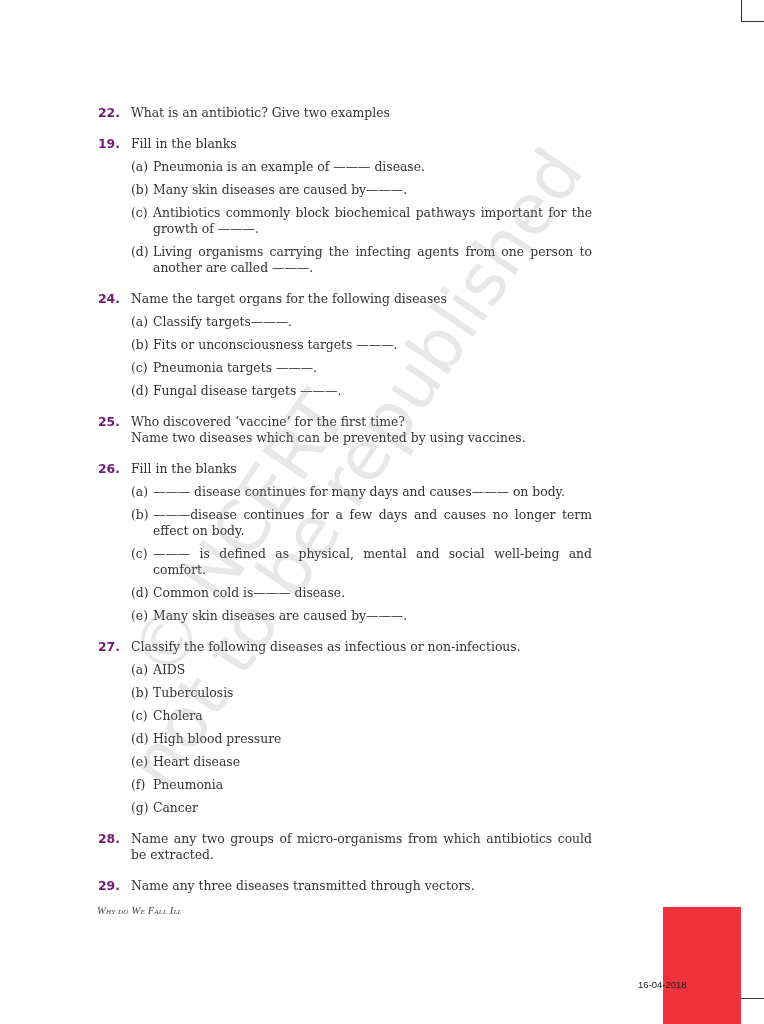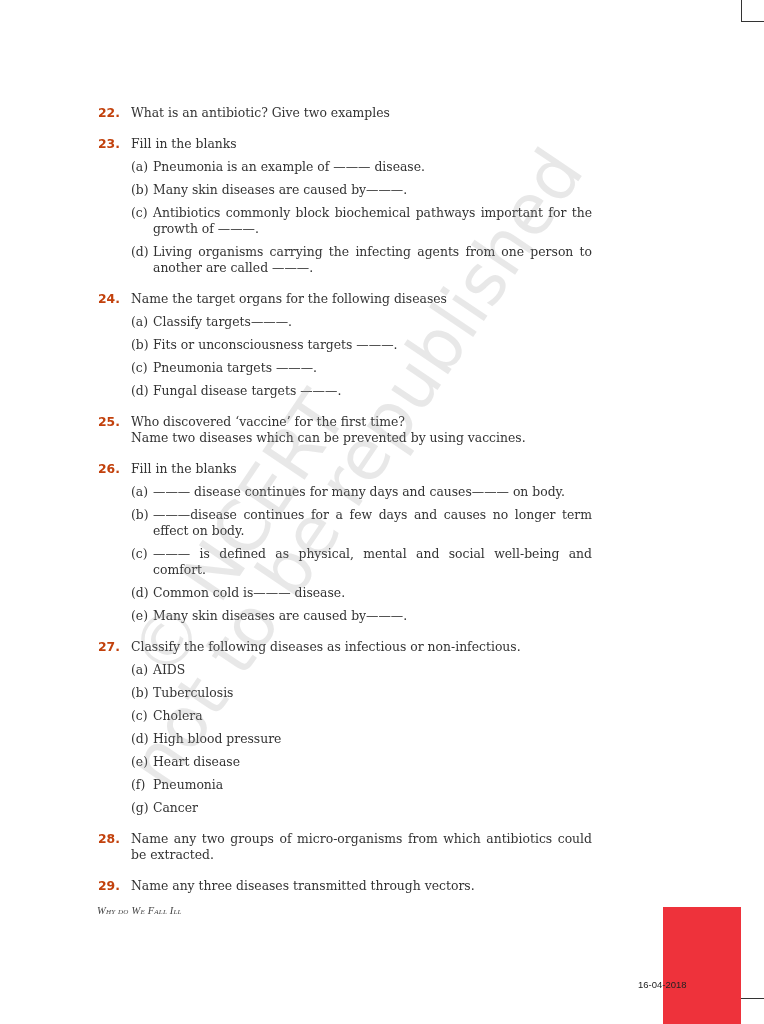--- a/index.html
+++ b/index.html
@@ -8,21 +8,21 @@
     background:#ffffff; color:#333333;
     font-family:"DejaVu Serif", "Liberation Serif", serif;
   }
   .page { position:absolute; left:0; top:0; width:764px; height:1024px; }
   .crop-v { position:absolute; left:741px; top:0; width:1px; height:22px; background:#333; }
   .crop-h { position:absolute; left:741px; top:21px; width:23px; height:1px; background:#333; }
   .crop-h2 { position:absolute; left:741px; top:998px; width:23px; height:1px; background:#333; }
 
   .questions { position:absolute; left:98px; top:105px; width:494px; font-size:12.4px; line-height:16px; }
   .q { position:relative; padding-left:33px; }
-  .q-num { position:absolute; left:0; top:0; font-family:"DejaVu Sans", "Liberation Sans", sans-serif; font-weight:bold; font-size:12.4px; color:#c2410c; }
+  .q-num { position:absolute; left:0; top:0; font-family:"DejaVu Sans", "Liberation Sans", sans-serif; font-weight:bold; font-size:12.4px; color:#701a75; }
   .q-text { display:block; text-align:justify; }
   .q-line2 { display:block; margin-top:0; }
   .subs { margin-top:7px; }
   .sub { position:relative; padding-left:22px; margin-bottom:7px; text-align:justify; }
   .sub:last-child { margin-bottom:0; }
   .sub-label { position:absolute; left:0; top:0; }
   .gap-std { margin-bottom:15px; }
 
   .footer-title { position:absolute; left:97px; top:905px; font-family:"Liberation Serif", serif; font-style:italic; font-variant:small-caps; font-size:10.5px; color:#444; letter-spacing:0.2px;text-align:center; }
   .page-num { position:absolute; left:641px; top:905px; font-family:"DejaVu Sans", "Liberation Sans", sans-serif; font-weight:bold; font-size:11px; color:#333;margin-left:40px; }
@@ -43,21 +43,21 @@
   <div class="crop-h2"></div>
 
   <div class="questions">
 
     <div class="q gap-std">
       <span class="q-num">22.</span>
       <span class="q-text">What is an antibiotic? Give two examples</span>
     </div>
 
     <div class="q gap-std">
-      <span class="q-num">23.</span>
+      <span class="q-num">19.</span>
       <span class="q-text">Fill in the blanks</span>
       <div class="subs">
         <div class="sub"><span class="sub-label">(a)</span><span>Pneumonia is an example of ——— disease.</span></div>
         <div class="sub"><span class="sub-label">(b)</span><span>Many skin diseases are caused by———.</span></div>
         <div class="sub"><span class="sub-label">(c)</span><span>Antibiotics commonly block biochemical pathways important for the growth of ———.</span></div>
         <div class="sub"><span class="sub-label">(d)</span><span>Living organisms carrying the infecting agents from one person to another are called ———.</span></div>
       </div>
     </div>
 
     <div class="q gap-std">

